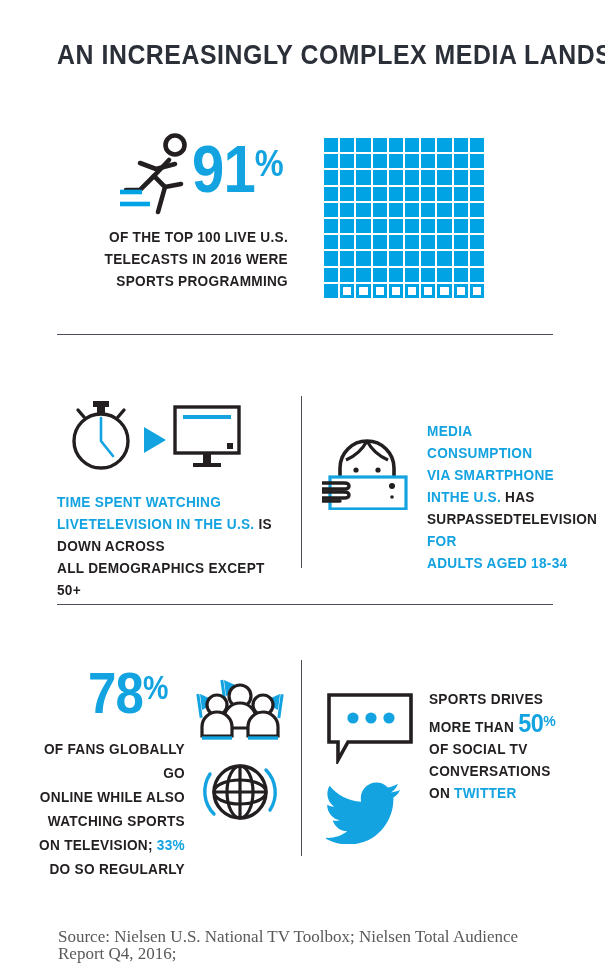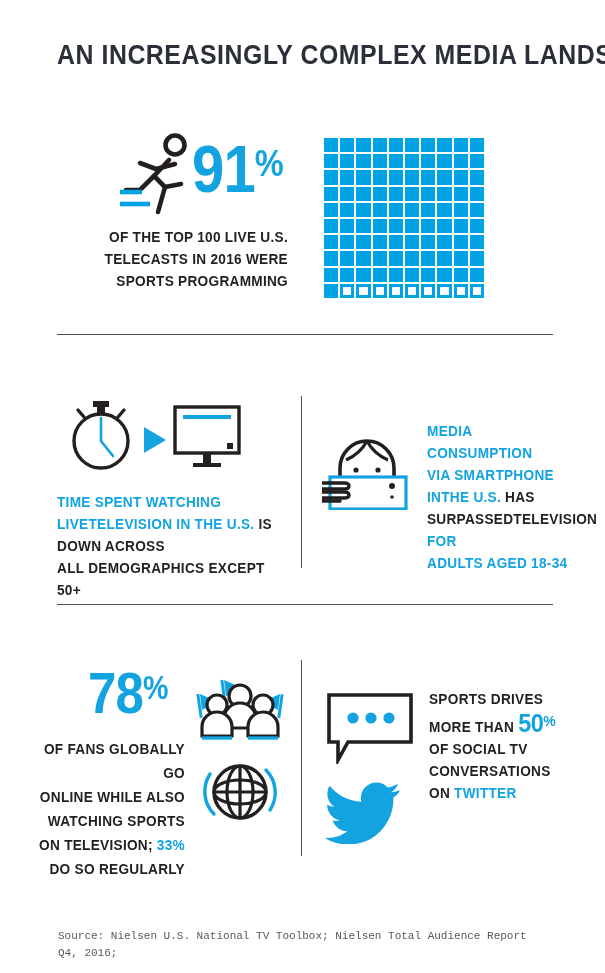--- a/index.html
+++ b/index.html
@@ -254,24 +254,24 @@
     letter-spacing: -0.5px;
   }
   .inline-50 .pct { font-size: 0.6em; vertical-align: 0.4em; }
 
   
   #source {
     position: absolute;
     left: 58px;
     top: 928px;
     width: 470px;
-    font-size: 11px;
+    font-size: 17px;
     line-height: 17px;
     color: #58595b;
-    font-family: Liberation Mono, monospace;
+    font-family: Liberation Serif, serif;
   }
 </style>
 </head>
 <body>
 
 <div class="page">
 
   <div class="title">AN INCREASINGLY COMPLEX MEDIA LANDSCAPE</div>
 
   <div id="runner-icon">

